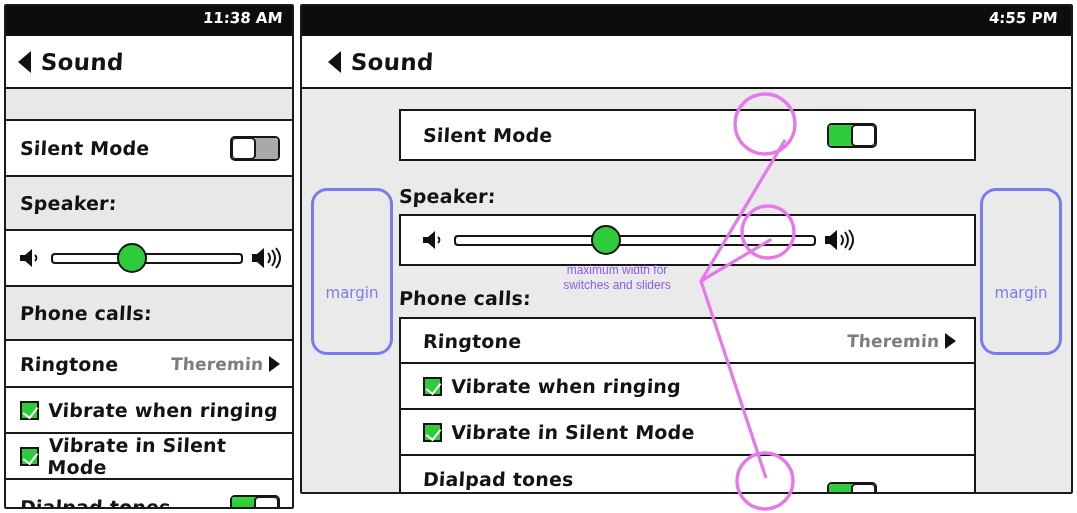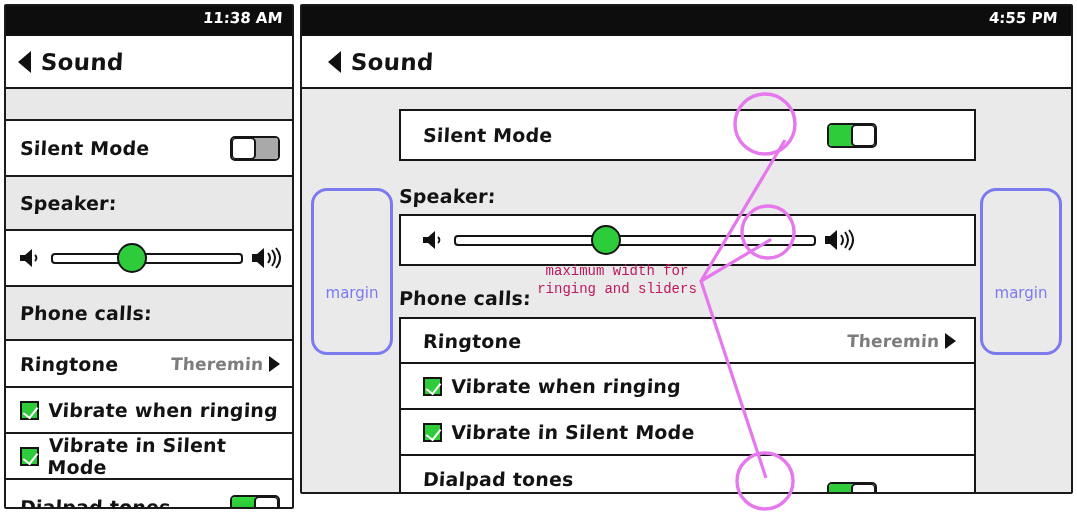--- a/index.html
+++ b/index.html
@@ -143,22 +143,22 @@
   
   #annotations{position:absolute;left:0;top:0;width:1077px;height:513px;pointer-events:none;}
   .margin-box{
     position:absolute;border:3px solid #7b7bef;border-radius:16px;
     box-sizing:border-box;display:flex;align-items:center;justify-content:center;
   }
   .margin-label{
     font-family:"DejaVu Sans",sans-serif;font-size:15px;color:#7b7bef;margin-top:42px;
   }
   .callout-text{
-    position:absolute;font-family:Liberation Mono, monospace;font-size:14px;
-    color:#be185d;line-height:1.25;text-align:center;
+    position:absolute;font-family:Liberation Sans, sans-serif;font-size:12px;
+    color:#8b5cf6;line-height:1.25;text-align:center;
   }
 </style>
 </head>
 <body>
 
 <div id="left-panel">
 
   <div id="left-statusbar">
     <span class="clock">11:38 AM</span>
   </div>
@@ -309,21 +309,21 @@
 
   <svg width="1077" height="513" style="position:absolute;left:0;top:0">
     <polyline points="785,140 701,281 770,240 701,281 766,478" fill="none" stroke="#e678ee" stroke-width="3.2" stroke-linejoin="round"></polyline>
     <circle cx="765" cy="124" r="30" fill="none" stroke="#e678ee" stroke-width="3.4"></circle>
     <circle cx="768" cy="232" r="26" fill="none" stroke="#e678ee" stroke-width="3.4"></circle>
     <circle cx="765" cy="481" r="28" fill="none" stroke="#e678ee" stroke-width="3.4"></circle>
   </svg>
 
   <div class="callout-text" style="left:527px;top:263px;width:180px">
     <span>maximum width for</span><br>
-    <span>ringing and sliders</span>
+    <span>switches and sliders</span>
   </div>
 
   <div class="margin-box" style="left:311px;top:188px;width:82px;height:167px">
     <span class="margin-label">margin</span>
   </div>
 
   <div class="margin-box" style="left:980px;top:188px;width:82px;height:167px">
     <span class="margin-label">margin</span>
   </div>
 

